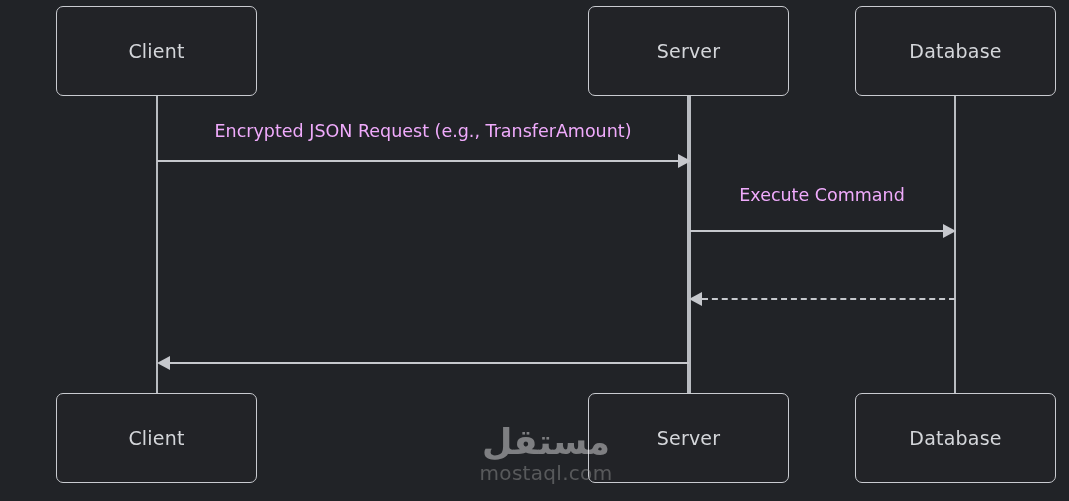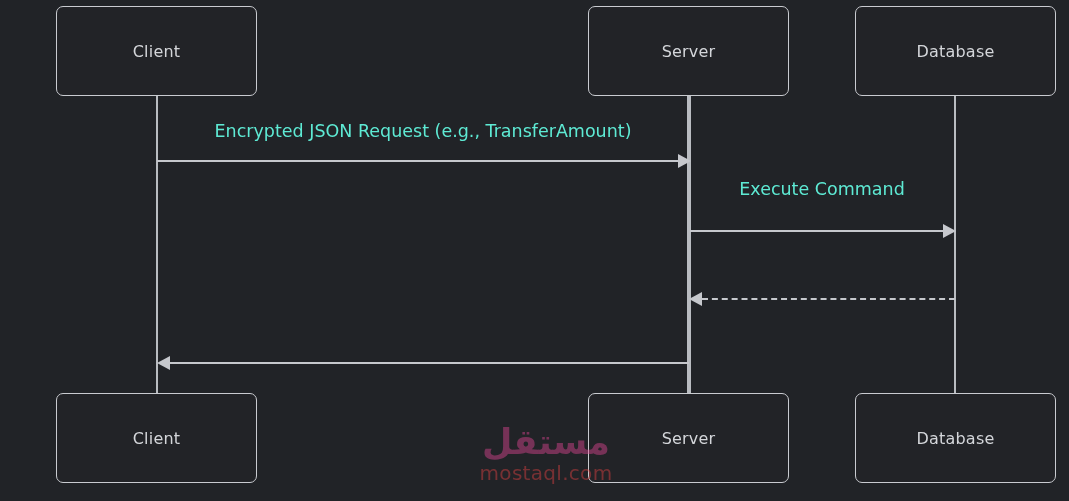--- a/index.html
+++ b/index.html
@@ -22,21 +22,21 @@
   .participant-box {
     position: absolute;
     box-sizing: border-box;
     background: #222327;
     border: 1px solid #c9cbd0;
     border-radius: 7px;
     display: flex;
     align-items: center;
     justify-content: center;
     color: #d4d6da;
-    font-size: 16px;
+    font-size: 19px;
     letter-spacing: 0.2px;
     z-index: 4;
   }
 
   
   .lifeline {
     position: absolute;
     background: #b9bcc1;
     z-index: 1;
   }
@@ -66,48 +66,48 @@
     border-bottom: 7px solid transparent;
     border-left: 13px solid #c6c8cd;
   }
   .arrow-head.left {
     border-top: 7px solid transparent;
     border-bottom: 7px solid transparent;
     border-right: 13px solid #c6c8cd;
   }
   .message-label {
     position: absolute;
-    color: #5eead4;
+    color: #f0abfc;
     font-size: 17.5px;
     white-space: nowrap;
     text-align: center;
     z-index: 3;
   }
 
   
   #watermark {
     position: absolute;
     left: 466px;
     top: 424px;
     width: 160px;
     text-align: center;
     z-index: 5;
     pointer-events: none;
     opacity: 0.42;
   }
   #watermark .wm-arabic {
     font-size: 35px;
-    color: #ec4899;
+    color: #ffffff;
     line-height: 1.05;
     direction: rtl;
     font-weight: 600;
   }
   #watermark .wm-latin {
     font-size: 20px;
-    color: #ef4444;
+    color: #a3a3a3;
     line-height: 1.2;
     letter-spacing: 0.3px;
   }
 </style>
 </head>
 <body>
 
 <div id="diagram-canvas">
 
   <div class="lifeline thin" style="left:156px; top:96px;  height:297px;"></div>
@@ -123,21 +123,21 @@
   </div>
 
   <div class="participant-box" style="left:855px; top:6px; width:201px; height:90px;">
     <span>Database</span>
   </div>
 
   <div class="message-label" style="left:157px; top:121px; width:532px;">Encrypted JSON Request (e.g., TransferAmount)</div>
   <div class="message-line" style="left:157px; top:160px; width:524px;"></div>
   <div class="arrow-head right" style="left:678px; top:154px;"></div>
 
-  <div class="message-label" style="left:689px; top:179px; width:266px;text-align:center;">Execute Command</div>
+  <div class="message-label" style="left:689px; top:185px; width:266px;text-align:center;">Execute Command</div>
   <div class="message-line" style="left:690px; top:230px; width:256px;"></div>
   <div class="arrow-head right" style="left:943px; top:224px;"></div>
 
   <div class="message-line dashed" style="left:702px; top:298px; width:253px;"></div>
   <div class="arrow-head left" style="left:689px; top:292px;"></div>
 
   <div class="message-line" style="left:170px; top:362px; width:519px;"></div>
   <div class="arrow-head left" style="left:157px; top:356px;"></div>
 
   <div class="participant-box" style="left:56px; top:393px; width:201px; height:90px;">

